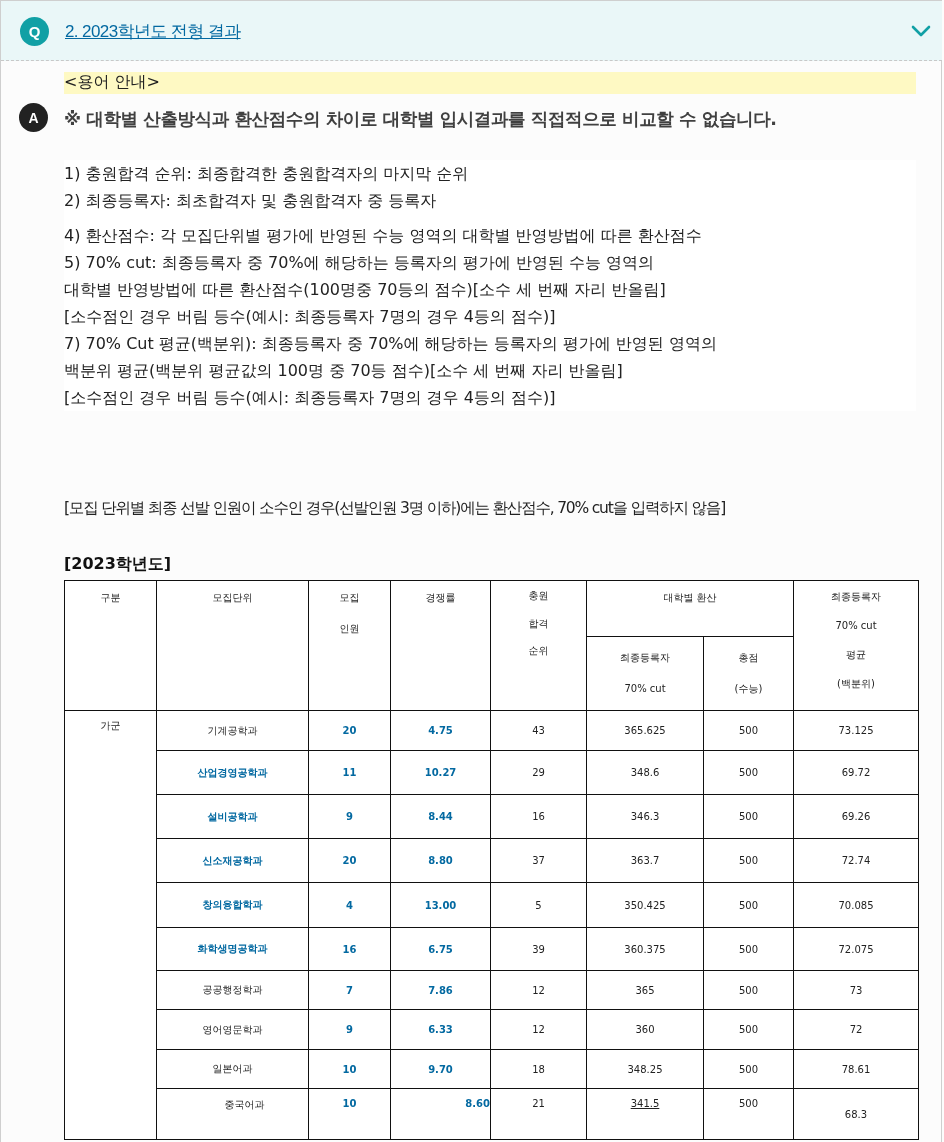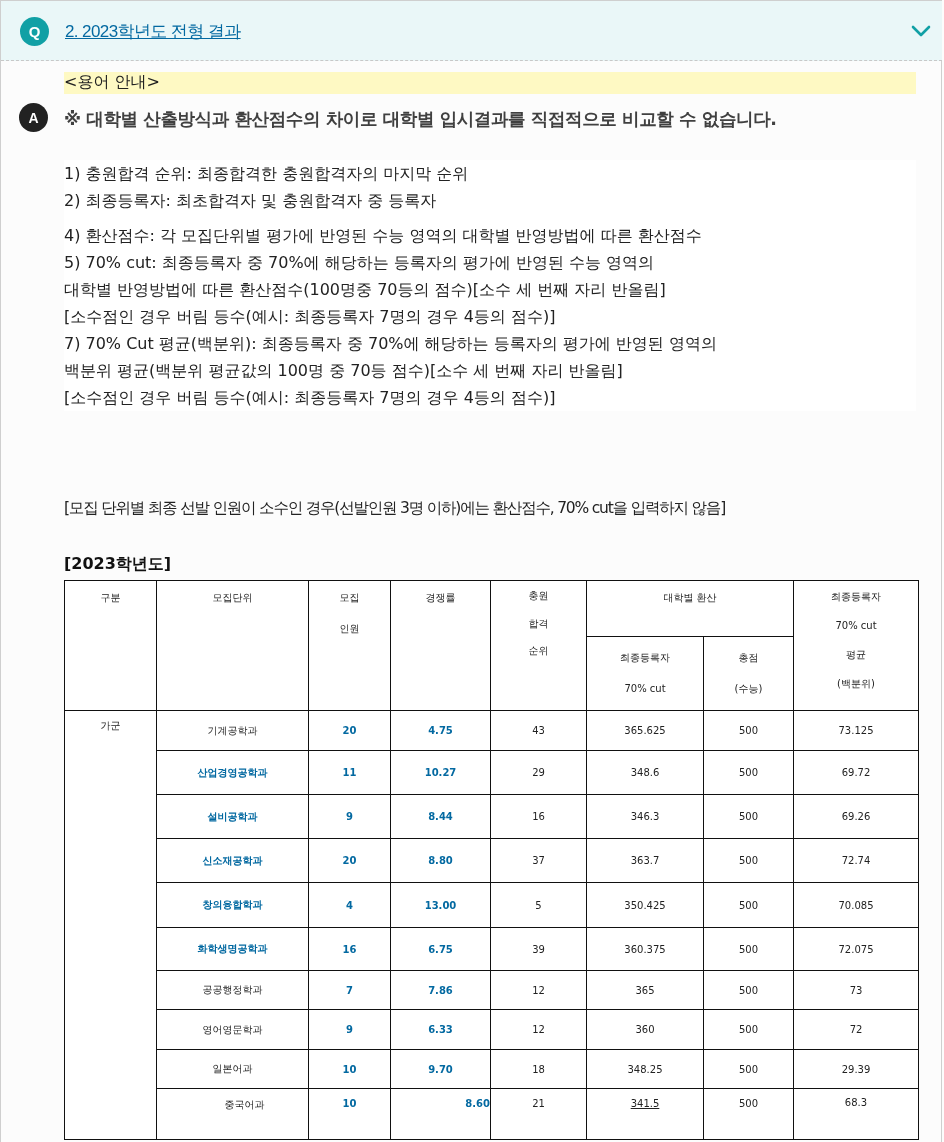--- a/index.html
+++ b/index.html
@@ -193,25 +193,25 @@
       <td>500</td>
       <td>72</td>
     </tr>
     <tr style="height:39px">
       <td>일본어과</td>
       <td class="b">10</td>
       <td class="b">9.70</td>
       <td>18</td>
       <td>348.25</td>
       <td>500</td>
-      <td>29.39</td>
+      <td>78.61</td>
     </tr>
     <tr style="height:51px">
       <td style="vertical-align:top;padding-top:9px;padding-left:24px;">중국어과</td>
       <td class="b" style="vertical-align:top;padding-top:9px;">10</td>
       <td class="b" style="vertical-align:top;padding-top:9px;text-align:right;">8.60</td>
       <td style="vertical-align:top;padding-top:9px;">21</td>
       <td style="vertical-align:top;padding-top:9px;text-decoration:underline;">341.5</td>
       <td style="vertical-align:top;padding-top:9px;">500</td>
-      <td style="vertical-align:top;padding-top:8px;">68.3</td>
+      <td style="vertical-align:top;padding-top:20px;">68.3</td>
     </tr>
   </tbody>
 </table>
 
 </body></html>

